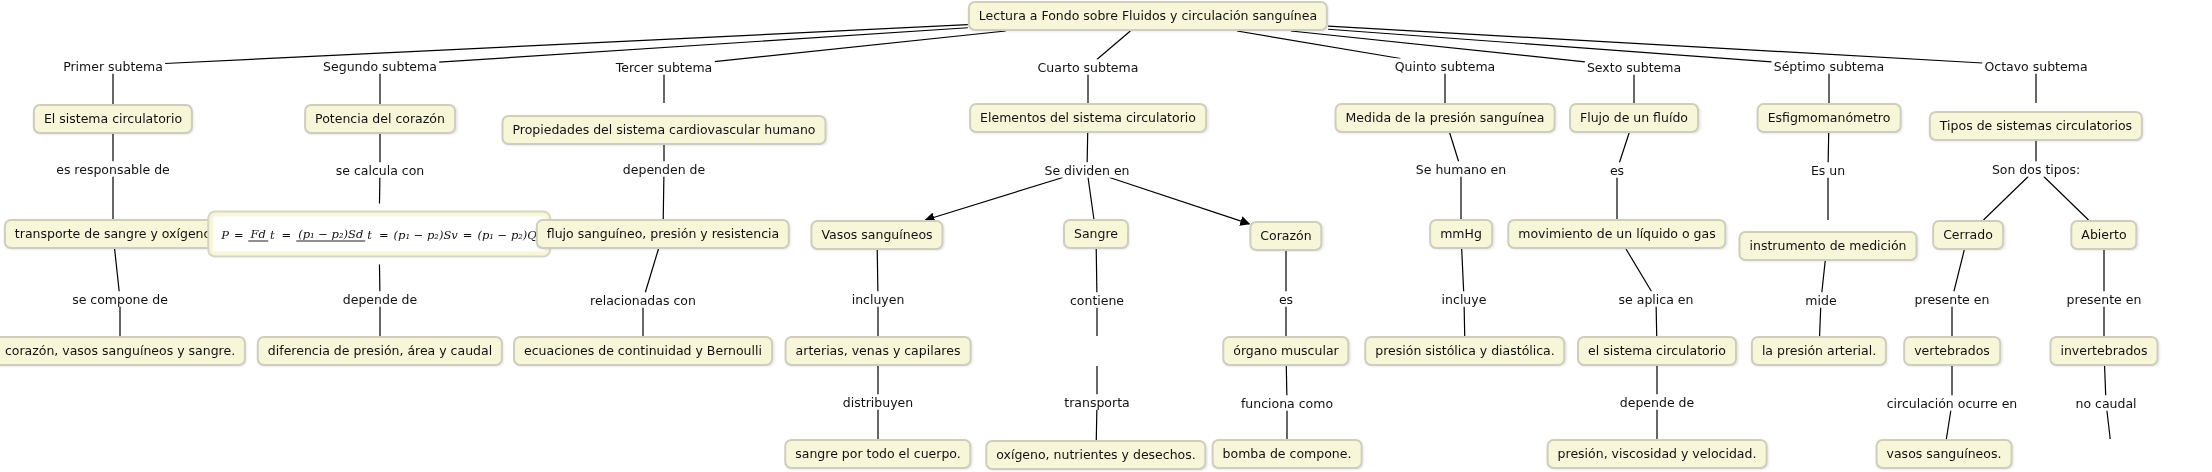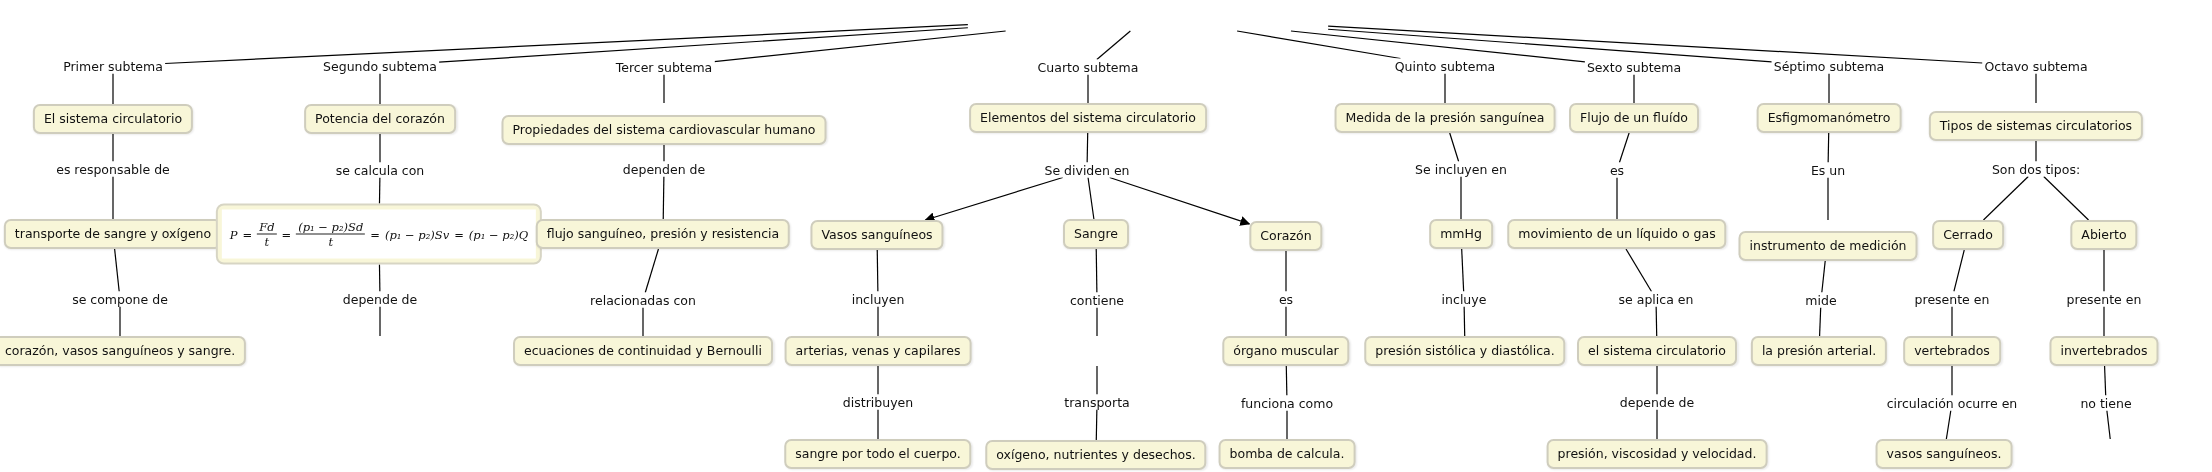--- a/index.html
+++ b/index.html
@@ -18,21 +18,21 @@
       background: #ffffff; font-size: 12.5px; white-space: nowrap; padding: 0 2px; line-height: 15px;
     }
     .formula {
       position: absolute; transform: translate(-50%, -50%);
       background: #f8f6d8; border: 2px solid #d7d5c4; border-radius: 8px; padding: 4px;
     }
     .formula-inner {
       background: #ffffff; padding: 10px 8px; font-family: "DejaVu Serif", "Liberation Serif", serif;
       font-style: italic; font-size: 11.5px; display: flex; align-items: center; gap: 3px; white-space: nowrap;
     }
-    .frac { display: inline-flex; flex-direction: column; align-items: center; }
+    .frac { display: inline-flex; align-items: center; }
     .frac .num { border-bottom: 1px solid #222; padding: 0 2px; }
     .frac .den { padding: 0 2px; }
     .op { font-style: normal; padding: 0 2px; }
   </style>
 </head>
 <body>
 
 <div id="canvas">
   <svg id="lines">
       <defs>
@@ -104,20 +104,21 @@
       <line x1="1952" y1="366" x2="1952" y2="395.5" stroke="#000" stroke-width="1.2"></line>
       <line x1="1950.8235294117646" y1="410.5" x2="1946.3529411764705" y2="439" stroke="#000" stroke-width="1.2"></line>
       <line x1="2104" y1="250" x2="2104" y2="291.5" stroke="#000" stroke-width="1.2"></line>
       <line x1="2104" y1="306.5" x2="2104" y2="336" stroke="#000" stroke-width="1.2"></line>
       <line x1="2104.576923076923" y1="366" x2="2105.7115384615386" y2="395.5" stroke="#000" stroke-width="1.2"></line>
       <line x1="2106.8823529411766" y1="410.5" x2="2110.235294117647" y2="439" stroke="#000" stroke-width="1.2"></line>
       <line x1="1062.7692307692307" y1="177.5" x2="925.4615384615385" y2="220" stroke="#000" stroke-width="1.2" marker-end="url(#arrow)"></line>
       <line x1="1109.6136363636363" y1="177.5" x2="1249.34375" y2="223.84265075376885" stroke="#000" stroke-width="1.2" marker-end="url(#arrow)"></line>
     </svg>
 
+  <div class="node" id="root" style="left:1148px;top:16px">Lectura a Fondo sobre Fluidos y circulación sanguínea</div>
 
   <div class="link" id="s1" style="left:113px;top:66px">Primer subtema</div>
   <div class="link" id="s2" style="left:380px;top:66px">Segundo subtema</div>
   <div class="link" id="s3" style="left:664px;top:67px">Tercer subtema</div>
   <div class="link" id="s4" style="left:1088px;top:67px">Cuarto subtema</div>
   <div class="link" id="s5" style="left:1445px;top:66px">Quinto subtema</div>
   <div class="link" id="s6" style="left:1634px;top:67px">Sexto subtema</div>
   <div class="link" id="s7" style="left:1829px;top:66px">Séptimo subtema</div>
   <div class="link" id="s8" style="left:2036px;top:66px">Octavo subtema</div>
 
@@ -142,20 +143,21 @@
         <span class="num">(p₁ − p₂)Sd</span>
         <span class="den">t</span>
       </span>
       <span class="op">=</span>
       <span>(p₁ − p₂)Sv</span>
       <span class="op">=</span>
       <span>(p₁ − p₂)Q</span>
     </div>
   </div>
   <div class="link" id="b2l2" style="left:380px;top:299px">depende de</div>
+  <div class="node" id="b2n3" style="left:380px;top:351px">diferencia de presión, área y caudal</div>
 
   <div class="node" id="b3c" style="left:664px;top:130px">Propiedades del sistema cardiovascular humano</div>
   <div class="link" id="b3l1" style="left:664px;top:169px">dependen de</div>
   <div class="node" id="b3n2" style="left:663px;top:234px">flujo sanguíneo, presión y resistencia</div>
   <div class="link" id="b3l2" style="left:643px;top:300px">relacionadas con</div>
   <div class="node" id="b3n3" style="left:643px;top:351px">ecuaciones de continuidad y Bernoulli</div>
 
   <div class="node" id="b4c" style="left:1088px;top:118px">Elementos del sistema circulatorio</div>
   <div class="link" id="b4l1" style="left:1087px;top:170px">Se dividen en</div>
   <div class="node" id="b4v" style="left:877px;top:235px">Vasos sanguíneos</div>
@@ -167,24 +169,24 @@
   <div class="link" id="b4vl2" style="left:878px;top:402px">distribuyen</div>
   <div class="node" id="b4vn3" style="left:878px;top:454px">sangre por todo el cuerpo.</div>
 
   <div class="link" id="b4sl1" style="left:1097px;top:300px">contiene</div>
   <div class="link" id="b4sl2" style="left:1097px;top:402px">transporta</div>
   <div class="node" id="b4sn3" style="left:1096px;top:455px">oxígeno, nutrientes y desechos.</div>
 
   <div class="link" id="b4hl1" style="left:1286px;top:299px">es</div>
   <div class="node" id="b4hn2" style="left:1286px;top:351px">órgano muscular</div>
   <div class="link" id="b4hl2" style="left:1287px;top:403px">funciona como</div>
-  <div class="node" id="b4hn3" style="left:1287px;top:454px">bomba de calcula.</div>
+  <div class="node" id="b4hn3" style="left:1287px;top:454px">bomba de compone.</div>
 
   <div class="node" id="b5c" style="left:1445px;top:118px">Medida de la presión sanguínea</div>
-  <div class="link" id="b5l1" style="left:1461px;top:169px">Se incluyen en</div>
+  <div class="link" id="b5l1" style="left:1461px;top:169px">Se humano en</div>
   <div class="node" id="b5n2" style="left:1461px;top:234px">mmHg</div>
   <div class="link" id="b5l2" style="left:1464px;top:299px">incluye</div>
   <div class="node" id="b5n3" style="left:1465px;top:351px">presión sistólica y diastólica.</div>
 
   <div class="node" id="b6c" style="left:1634px;top:118px">Flujo de un fluído</div>
   <div class="link" id="b6l1" style="left:1617px;top:170px">es</div>
   <div class="node" id="b6n2" style="left:1617px;top:234px">movimiento de un líquido o gas</div>
   <div class="link" id="b6l2" style="left:1656px;top:299px">se aplica en</div>
   <div class="node" id="b6n3" style="left:1657px;top:351px">el sistema circulatorio</div>
   <div class="link" id="b6l3" style="left:1657px;top:402px">depende de</div>
@@ -201,14 +203,14 @@
   <div class="node" id="b8cc" style="left:1968px;top:235px">Cerrado</div>
   <div class="node" id="b8ca" style="left:2104px;top:235px">Abierto</div>
 
   <div class="link" id="b8cl1" style="left:1952px;top:299px">presente en</div>
   <div class="node" id="b8cn2" style="left:1952px;top:351px">vertebrados</div>
   <div class="link" id="b8cl2" style="left:1952px;top:403px">circulación ocurre en</div>
   <div class="node" id="b8cn3" style="left:1944px;top:454px">vasos sanguíneos.</div>
 
   <div class="link" id="b8al1" style="left:2104px;top:299px">presente en</div>
   <div class="node" id="b8an2" style="left:2104px;top:351px">invertebrados</div>
-  <div class="link" id="b8al2" style="left:2106px;top:403px">no tiene</div>
+  <div class="link" id="b8al2" style="left:2106px;top:403px">no caudal</div>
 </div>
 
 </body></html>

